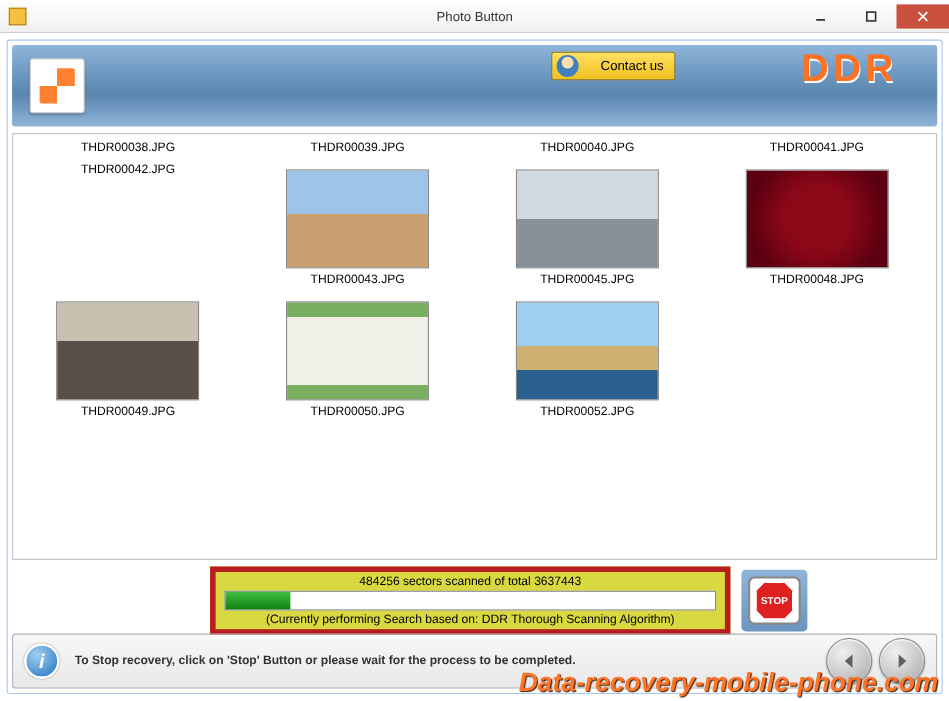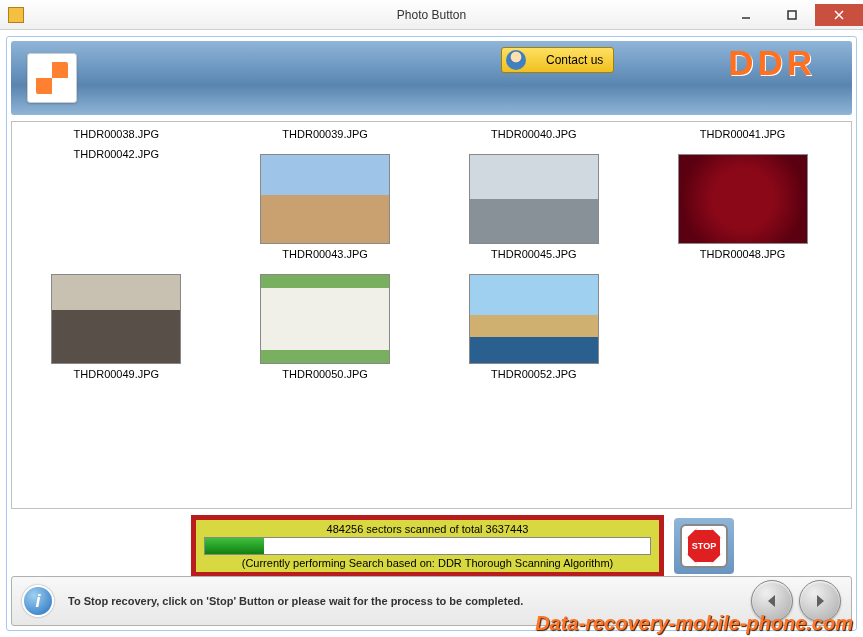--- a/index.html
+++ b/index.html
@@ -58,21 +58,21 @@
 .stop-oct { width: 36px; height: 36px; background: #e02020; clip-path: polygon(30% 0, 70% 0, 100% 30%, 100% 70%, 70% 100%, 30% 100%, 0 70%, 0 30%); display: flex; align-items: center; justify-content: center; color: #fff; font-size: 9px; font-weight: bold; border: 2px solid #fff; }
 
 
 .bottom-row { position: absolute; left: 4px; right: 4px; bottom: 4px; height: 50px; border: 1px solid #b0b0b0; border-radius: 3px; background: linear-gradient(#f8f8f8, #e8e8e8); display: flex; align-items: center; padding: 0 10px; }
 .info-icon { width: 32px; height: 32px; border-radius: 50%; background: radial-gradient(circle at 35% 30%, #a0d0f0, #2070c0); border: 2px solid #fff; box-shadow: 0 0 2px #888; display: flex; align-items: center; justify-content: center; color: #fff; font-weight: bold; font-family: Georgia, serif; font-style: italic; font-size: 18px; }
 .info-text { margin-left: 14px; font-size: 11px; color: #333; font-weight: bold; }
 .nav-btns { margin-left: auto; display: flex; gap: 6px; }
 .nav-btn { width: 42px; height: 42px; border-radius: 50%; background: radial-gradient(circle at 35% 30%, #f0f0f0, #a8a8a8); border: 1px solid #888; display: flex; align-items: center; justify-content: center; cursor: pointer; box-shadow: inset 0 1px 2px #fff, 0 1px 2px rgba(0,0,0,.3); }
 
 
-.watermark { position: absolute; right: 10px; bottom: 2px; font-size: 20px; font-weight: bold; font-style: italic; color: #ff7428; text-shadow: 1px 1px 1px #402000; font-family: "Arial", sans-serif; }
+.watermark { position: absolute; right: 10px; bottom: 2px; font-size: 24px; font-weight: bold; font-style: italic; color: #ff7428; text-shadow: 1px 1px 1px #402000; font-family: "Arial", sans-serif; }
 
 
 .grid-inner::-webkit-scrollbar { width: 16px; }
 .grid-inner::-webkit-scrollbar-track { background: #f0f0f0; border-left: 1px solid #d0d0d0; }
 .grid-inner::-webkit-scrollbar-thumb { background: #c8c8c8; border: 1px solid #a0a0a0; }
 </style>
 </head>
 <body>
 
 <div class="titlebar">

